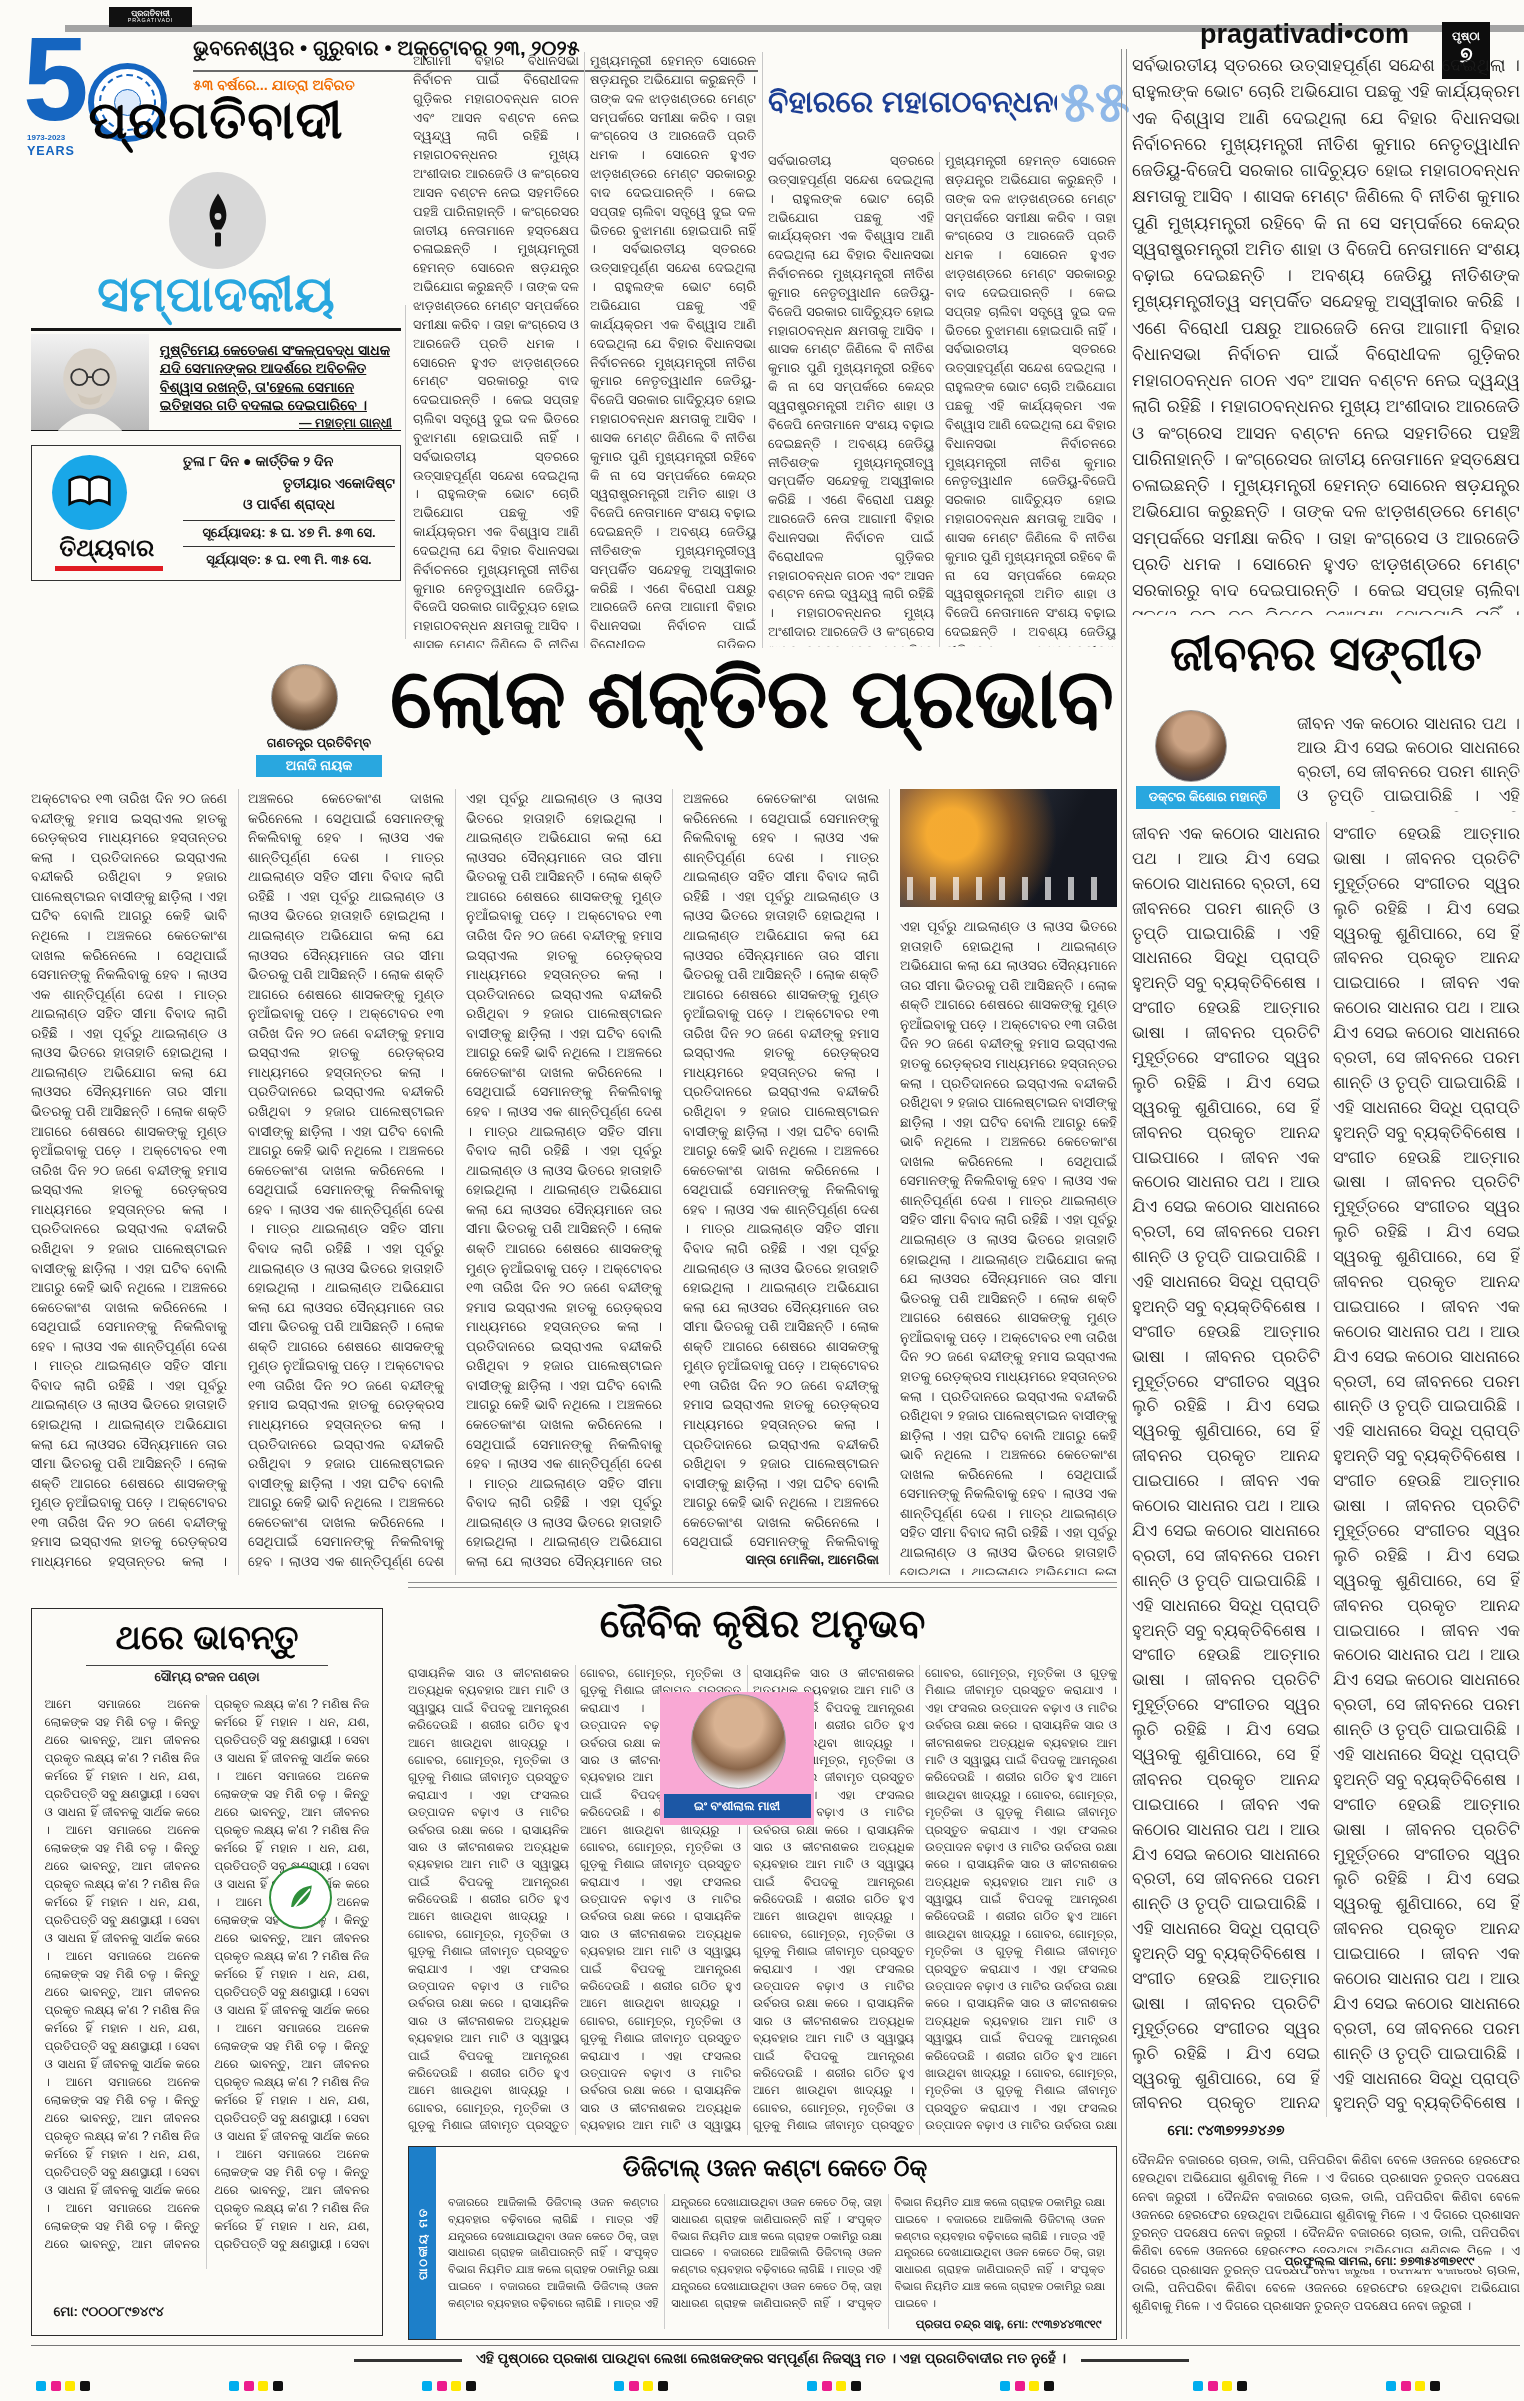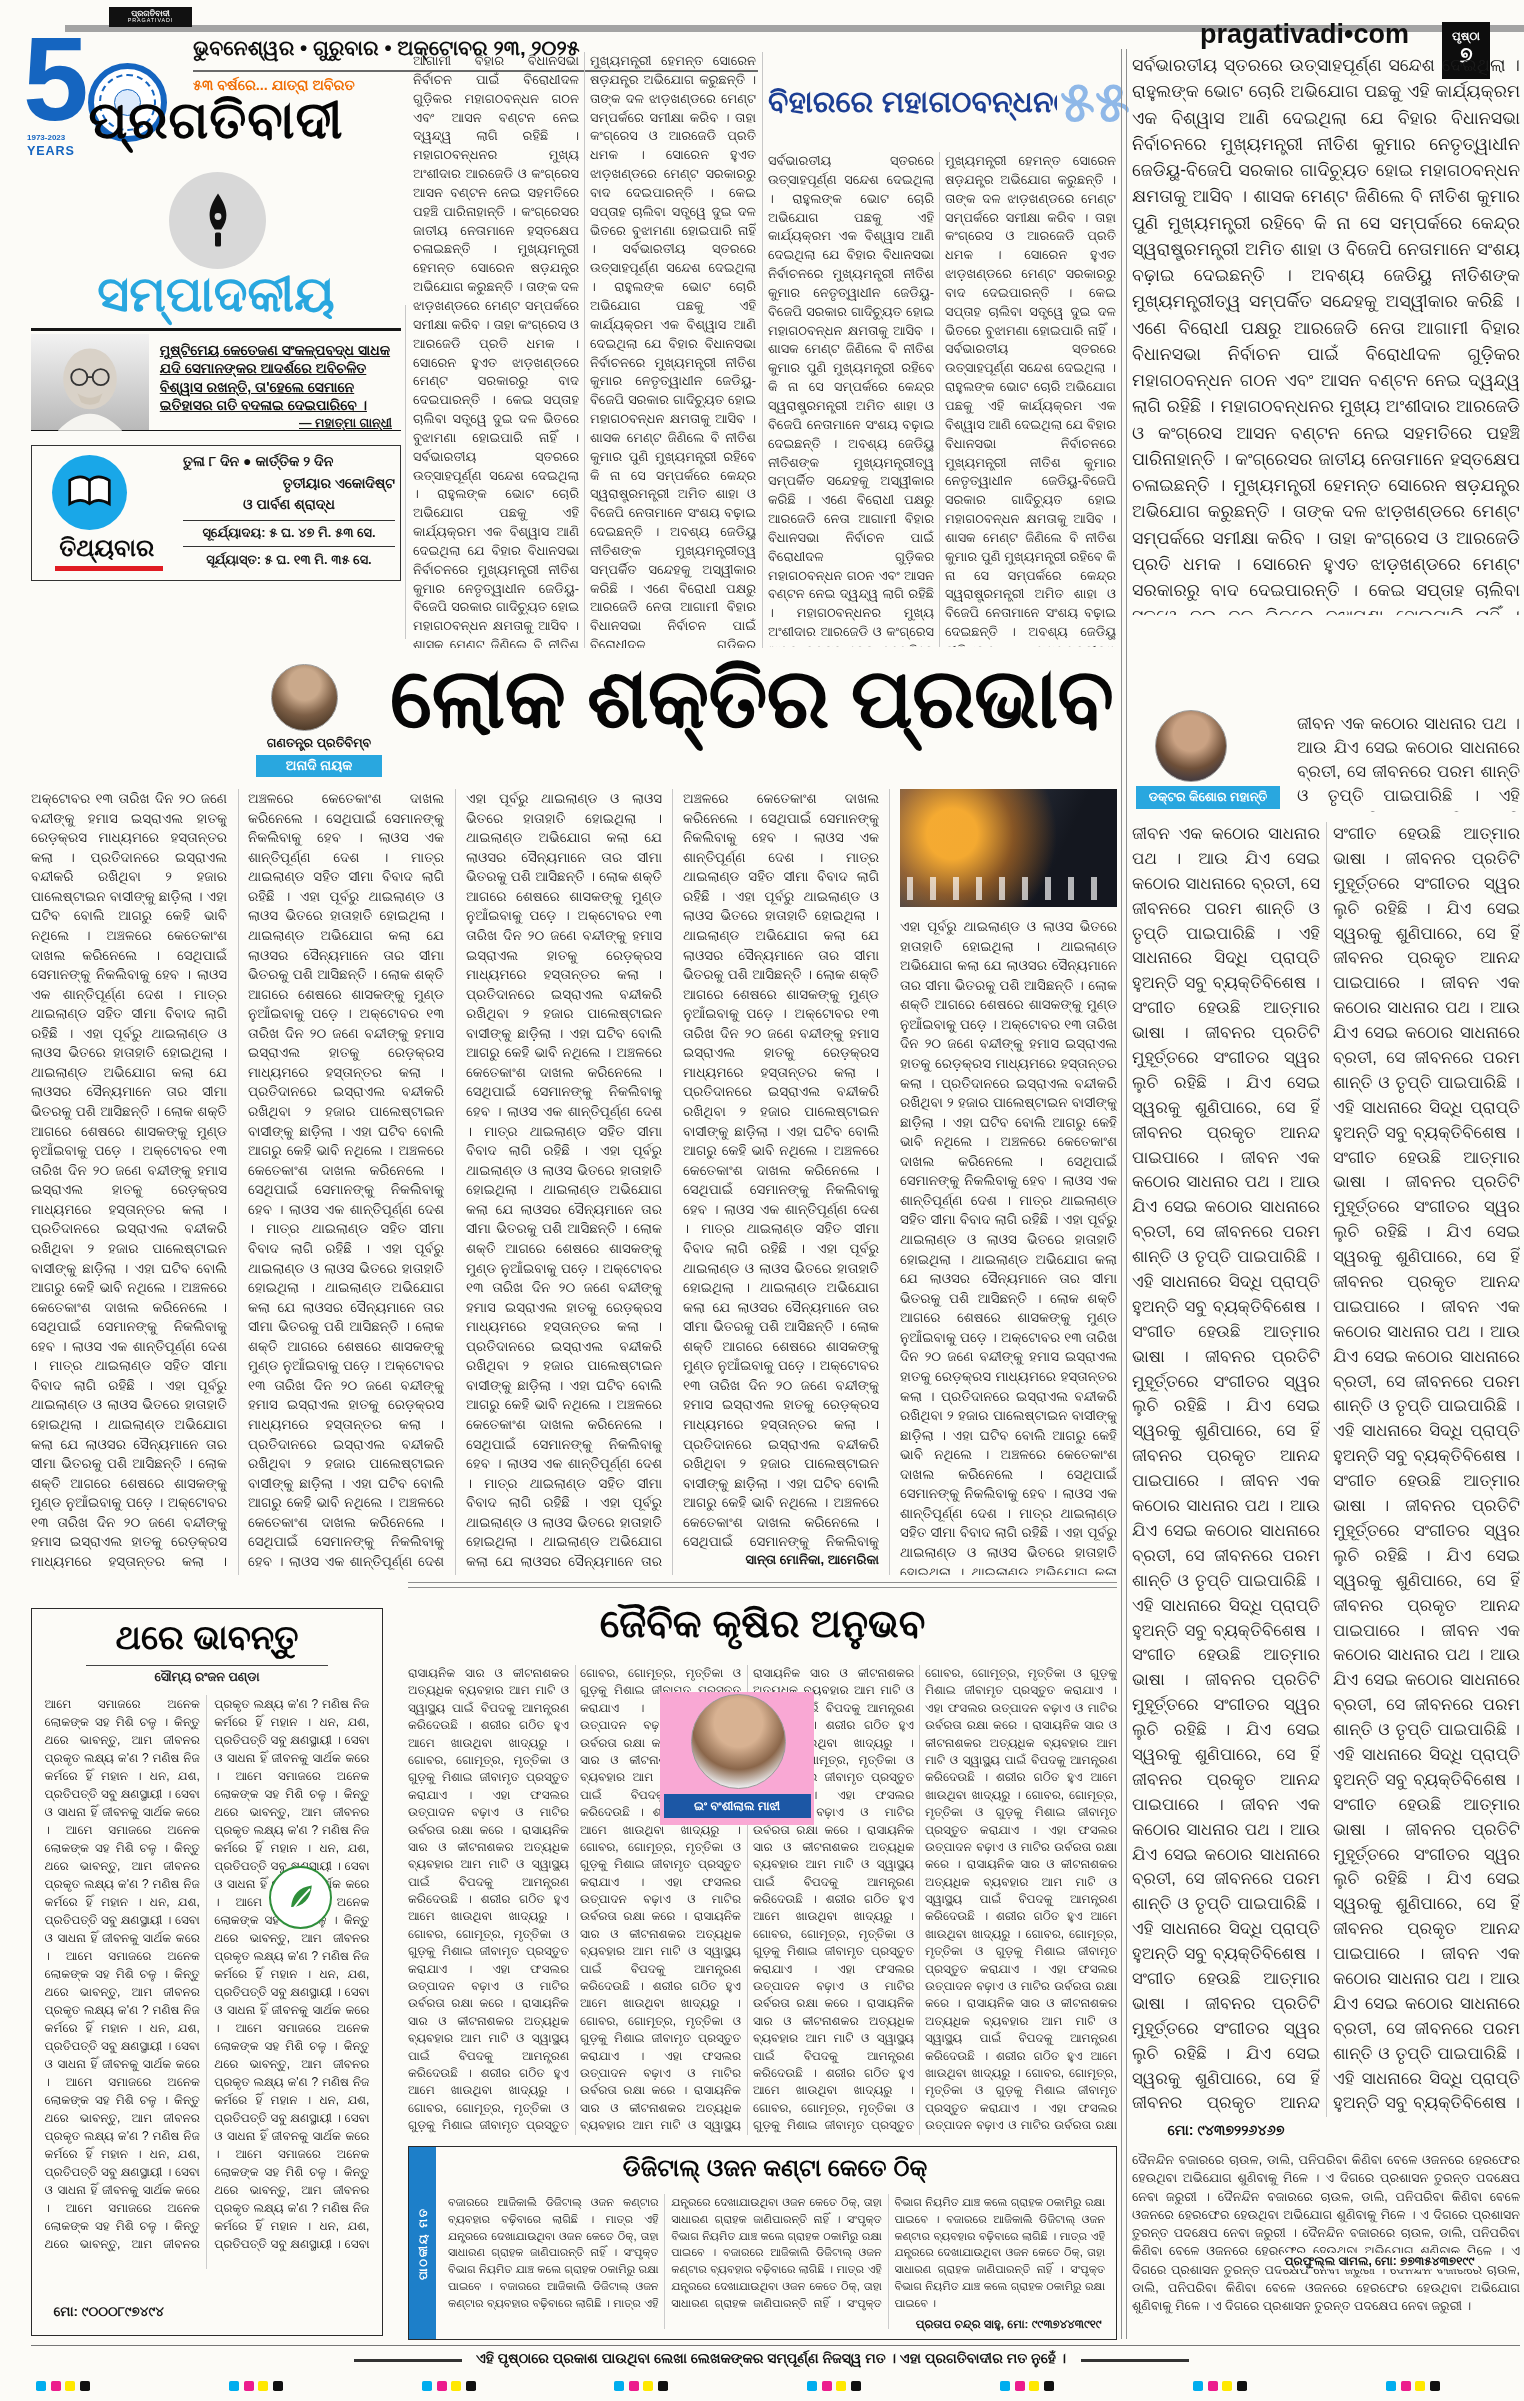--- a/index.html
+++ b/index.html
@@ -143,20 +143,21 @@
   <div class="abs" style="left:900px;top:789px;width:217px;height:118px;overflow:hidden;
               background:radial-gradient(circle at 24% 38%,rgba(255,176,48,.95) 0 14%,rgba(255,140,20,.45) 34%,rgba(0,0,0,0) 58%),linear-gradient(115deg,#454e60,#14171f 70%);">
     <div style="position:absolute;left:7.2px;bottom:7.2px;width:203px;height:23px;
                 background:repeating-linear-gradient(90deg,rgba(255,255,255,.85) 0 6.3px,rgba(255,255,255,0) 6.3px 23px);opacity:.8;"></div>
   </div>
 
   <div class="signoff" style="left:683px;top:1550px;width:196px;text-align:right;font-size:13px;padding:1.8px 0;">ସାନ୍ତା ମୋନିକା, ଆମେରିକା</div>
 
   <div class="hdouble" style="left:408px;top:1582px;width:709px;"></div>
 
+  <div class="abs" style="left:1132px;top:628px;width:388px;text-align:center;font-size:48px;font-weight:900;color:#070707;line-height:1.1;">ଜୀବନର ସଙ୍ଗୀତ</div>
 
   <div class="circle-photo" style="left:1155px;top:710px;width:70px;height:70px;background:radial-gradient(circle at 50% 32%,#caa283 0 30%,#6e4f38 60%,#1d2a4a 100%);"></div>
   <div class="name-strip" style="left:1136px;top:786px;width:144px;height:23px;background:#29a7df;font-size:12.6px;">ଡକ୍ଟର କିଶୋର ମହାନ୍ତି</div>
 
   <div class="coltxt" style="left:1297px;top:712px;width:223px;height:100px;font-size:16.6px;line-height:1.45;">ଜୀବନ ଏକ କଠୋର ସାଧନାର ପଥ । ଆଉ ଯିଏ ସେଇ କଠୋର ସାଧନାରେ ବ୍ରତୀ, ସେ ଜୀବନରେ ପରମ ଶାନ୍ତି ଓ ତୃପ୍ତି ପାଇପାରିଛି । ଏହି ସାଧନାରେ ସିଦ୍ଧି ପ୍ରାପ୍ତି ହୁଅନ୍ତି ସବୁ ବ୍ୟକ୍ତିବିଶେଷ । ସଂଗୀତ ହେଉଛି ଆତ୍ମାର ଭାଷା । ଜୀବନର ପ୍ରତିଟି ମୁହୂର୍ତ୍ତରେ ସଂଗୀତର ସ୍ୱର ଲୁଚି ରହିଛି । ଯିଏ ସେଇ ସ୍ୱରକୁ ଶୁଣିପାରେ, ସେ ହିଁ ଜୀବନର ପ୍ରକୃତ ଆନନ୍ଦ ପାଇପାରେ ।</div>
 
   <div class="coltxt" style="left:1132px;top:822px;width:188px;height:1295px;font-size:16.6px;line-height:1.5;">ଜୀବନ ଏକ କଠୋର ସାଧନାର ପଥ । ଆଉ ଯିଏ ସେଇ କଠୋର ସାଧନାରେ ବ୍ରତୀ, ସେ ଜୀବନରେ ପରମ ଶାନ୍ତି ଓ ତୃପ୍ତି ପାଇପାରିଛି । ଏହି ସାଧନାରେ ସିଦ୍ଧି ପ୍ରାପ୍ତି ହୁଅନ୍ତି ସବୁ ବ୍ୟକ୍ତିବିଶେଷ । ସଂଗୀତ ହେଉଛି ଆତ୍ମାର ଭାଷା । ଜୀବନର ପ୍ରତିଟି ମୁହୂର୍ତ୍ତରେ ସଂଗୀତର ସ୍ୱର ଲୁଚି ରହିଛି । ଯିଏ ସେଇ ସ୍ୱରକୁ ଶୁଣିପାରେ, ସେ ହିଁ ଜୀବନର ପ୍ରକୃତ ଆନନ୍ଦ ପାଇପାରେ । ଜୀବନ ଏକ କଠୋର ସାଧନାର ପଥ । ଆଉ ଯିଏ ସେଇ କଠୋର ସାଧନାରେ ବ୍ରତୀ, ସେ ଜୀବନରେ ପରମ ଶାନ୍ତି ଓ ତୃପ୍ତି ପାଇପାରିଛି । ଏହି ସାଧନାରେ ସିଦ୍ଧି ପ୍ରାପ୍ତି ହୁଅନ୍ତି ସବୁ ବ୍ୟକ୍ତିବିଶେଷ । ସଂଗୀତ ହେଉଛି ଆତ୍ମାର ଭାଷା । ଜୀବନର ପ୍ରତିଟି ମୁହୂର୍ତ୍ତରେ ସଂଗୀତର ସ୍ୱର ଲୁଚି ରହିଛି । ଯିଏ ସେଇ ସ୍ୱରକୁ ଶୁଣିପାରେ, ସେ ହିଁ ଜୀବନର ପ୍ରକୃତ ଆନନ୍ଦ ପାଇପାରେ । ଜୀବନ ଏକ କଠୋର ସାଧନାର ପଥ । ଆଉ ଯିଏ ସେଇ କଠୋର ସାଧନାରେ ବ୍ରତୀ, ସେ ଜୀବନରେ ପରମ ଶାନ୍ତି ଓ ତୃପ୍ତି ପାଇପାରିଛି । ଏହି ସାଧନାରେ ସିଦ୍ଧି ପ୍ରାପ୍ତି ହୁଅନ୍ତି ସବୁ ବ୍ୟକ୍ତିବିଶେଷ । ସଂଗୀତ ହେଉଛି ଆତ୍ମାର ଭାଷା । ଜୀବନର ପ୍ରତିଟି ମୁହୂର୍ତ୍ତରେ ସଂଗୀତର ସ୍ୱର ଲୁଚି ରହିଛି । ଯିଏ ସେଇ ସ୍ୱରକୁ ଶୁଣିପାରେ, ସେ ହିଁ ଜୀବନର ପ୍ରକୃତ ଆନନ୍ଦ ପାଇପାରେ । ଜୀବନ ଏକ କଠୋର ସାଧନାର ପଥ । ଆଉ ଯିଏ ସେଇ କଠୋର ସାଧନାରେ ବ୍ରତୀ, ସେ ଜୀବନରେ ପରମ ଶାନ୍ତି ଓ ତୃପ୍ତି ପାଇପାରିଛି । ଏହି ସାଧନାରେ ସିଦ୍ଧି ପ୍ରାପ୍ତି ହୁଅନ୍ତି ସବୁ ବ୍ୟକ୍ତିବିଶେଷ । ସଂଗୀତ ହେଉଛି ଆତ୍ମାର ଭାଷା । ଜୀବନର ପ୍ରତିଟି ମୁହୂର୍ତ୍ତରେ ସଂଗୀତର ସ୍ୱର ଲୁଚି ରହିଛି । ଯିଏ ସେଇ ସ୍ୱରକୁ ଶୁଣିପାରେ, ସେ ହିଁ ଜୀବନର ପ୍ରକୃତ ଆନନ୍ଦ ପାଇପାରେ । ଜୀବନ ଏକ କଠୋର ସାଧନାର ପଥ । ଆଉ ଯିଏ ସେଇ କଠୋର ସାଧନାରେ ବ୍ରତୀ, ସେ ଜୀବନରେ ପରମ ଶାନ୍ତି ଓ ତୃପ୍ତି ପାଇପାରିଛି । ଏହି ସାଧନାରେ ସିଦ୍ଧି ପ୍ରାପ୍ତି ହୁଅନ୍ତି ସବୁ ବ୍ୟକ୍ତିବିଶେଷ । ସଂଗୀତ ହେଉଛି ଆତ୍ମାର ଭାଷା । ଜୀବନର ପ୍ରତିଟି ମୁହୂର୍ତ୍ତରେ ସଂଗୀତର ସ୍ୱର ଲୁଚି ରହିଛି । ଯିଏ ସେଇ ସ୍ୱରକୁ ଶୁଣିପାରେ, ସେ ହିଁ ଜୀବନର ପ୍ରକୃତ ଆନନ୍ଦ ପାଇପାରେ । ଜୀବନ ଏକ କଠୋର ସାଧନାର ପଥ । ଆଉ ଯିଏ ସେଇ କଠୋର ସାଧନାରେ ବ୍ରତୀ, ସେ ଜୀବନରେ ପରମ ଶାନ୍ତି ଓ ତୃପ୍ତି ପାଇପାରିଛି । ଏହି ସାଧନାରେ ସିଦ୍ଧି ପ୍ରାପ୍ତି ହୁଅନ୍ତି ସବୁ ବ୍ୟକ୍ତିବିଶେଷ । ସଂଗୀତ ହେଉଛି ଆତ୍ମାର ଭାଷା । ଜୀବନର ପ୍ରତିଟି ମୁହୂର୍ତ୍ତରେ ସଂଗୀତର ସ୍ୱର ଲୁଚି ରହିଛି । ଯିଏ ସେଇ ସ୍ୱରକୁ ଶୁଣିପାରେ, ସେ ହିଁ ଜୀବନର ପ୍ରକୃତ ଆନନ୍ଦ ପାଇପାରେ । ଜୀବନ ଏକ କଠୋର ସାଧନାର ପଥ । ଆଉ ଯିଏ ସେଇ କଠୋର ସାଧନାରେ ବ୍ରତୀ, ସେ ଜୀବନରେ ପରମ ଶାନ୍ତି ଓ ତୃପ୍ତି ପାଇପାରିଛି । ଏହି ସାଧନାରେ ସିଦ୍ଧି ପ୍ରାପ୍ତି ହୁଅନ୍ତି ସବୁ ବ୍ୟକ୍ତିବିଶେଷ । ସଂଗୀତ ହେଉଛି ଆତ୍ମାର ଭାଷା । ଜୀବନର ପ୍ରତିଟି ମୁହୂର୍ତ୍ତରେ ସଂଗୀତର ସ୍ୱର ଲୁଚି ରହିଛି । ଯିଏ ସେଇ ସ୍ୱରକୁ ଶୁଣିପାରେ, ସେ ହିଁ ଜୀବନର ପ୍ରକୃତ ଆନନ୍ଦ ପାଇପାରେ । ଜୀବନ ଏକ କଠୋର ସାଧନାର ପଥ । ଆଉ ଯିଏ ସେଇ କଠୋର ସାଧନାରେ ବ୍ରତୀ, ସେ ଜୀବନରେ ପରମ ଶାନ୍ତି ଓ ତୃପ୍ତି ପାଇପାରିଛି । ଏହି ସାଧନାରେ ସିଦ୍ଧି ପ୍ରାପ୍ତି ହୁଅନ୍ତି ସବୁ ବ୍ୟକ୍ତିବିଶେଷ । ସଂଗୀତ ହେଉଛି ଆତ୍ମାର ଭାଷା । ଜୀବନର ପ୍ରତିଟି ମୁହୂର୍ତ୍ତରେ ସଂଗୀତର ସ୍ୱର ଲୁଚି ରହିଛି । ଯିଏ ସେଇ ସ୍ୱରକୁ ଶୁଣିପାରେ, ସେ ହିଁ ଜୀବନର ପ୍ରକୃତ ଆନନ୍ଦ ପାଇପାରେ । ଜୀବନ ଏକ କଠୋର ସାଧନାର ପଥ । ଆଉ ଯିଏ ସେଇ କଠୋର ସାଧନାରେ ବ୍ରତୀ, ସେ ଜୀବନରେ ପରମ ଶାନ୍ତି ଓ ତୃପ୍ତି ପାଇପାରିଛି । ଏହି ସାଧନାରେ ସିଦ୍ଧି ପ୍ରାପ୍ତି ହୁଅନ୍ତି ସବୁ ବ୍ୟକ୍ତିବିଶେଷ । ସଂଗୀତ ହେଉଛି ଆତ୍ମାର ଭାଷା । ଜୀବନର ପ୍ରତିଟି ମୁହୂର୍ତ୍ତରେ ସଂଗୀତର ସ୍ୱର ଲୁଚି ରହିଛି । ଯିଏ ସେଇ ସ୍ୱରକୁ ଶୁଣିପାରେ, ସେ ହିଁ ଜୀବନର ପ୍ରକୃତ ଆନନ୍ଦ ପାଇପାରେ ।</div>
   <div class="vrule" style="left:1326px;top:822px;height:1295px;"></div>
   <div class="coltxt" style="left:1333px;top:822px;width:187px;height:1295px;font-size:16.6px;line-height:1.5;">ସଂଗୀତ ହେଉଛି ଆତ୍ମାର ଭାଷା । ଜୀବନର ପ୍ରତିଟି ମୁହୂର୍ତ୍ତରେ ସଂଗୀତର ସ୍ୱର ଲୁଚି ରହିଛି । ଯିଏ ସେଇ ସ୍ୱରକୁ ଶୁଣିପାରେ, ସେ ହିଁ ଜୀବନର ପ୍ରକୃତ ଆନନ୍ଦ ପାଇପାରେ । ଜୀବନ ଏକ କଠୋର ସାଧନାର ପଥ । ଆଉ ଯିଏ ସେଇ କଠୋର ସାଧନାରେ ବ୍ରତୀ, ସେ ଜୀବନରେ ପରମ ଶାନ୍ତି ଓ ତୃପ୍ତି ପାଇପାରିଛି । ଏହି ସାଧନାରେ ସିଦ୍ଧି ପ୍ରାପ୍ତି ହୁଅନ୍ତି ସବୁ ବ୍ୟକ୍ତିବିଶେଷ । ସଂଗୀତ ହେଉଛି ଆତ୍ମାର ଭାଷା । ଜୀବନର ପ୍ରତିଟି ମୁହୂର୍ତ୍ତରେ ସଂଗୀତର ସ୍ୱର ଲୁଚି ରହିଛି । ଯିଏ ସେଇ ସ୍ୱରକୁ ଶୁଣିପାରେ, ସେ ହିଁ ଜୀବନର ପ୍ରକୃତ ଆନନ୍ଦ ପାଇପାରେ । ଜୀବନ ଏକ କଠୋର ସାଧନାର ପଥ । ଆଉ ଯିଏ ସେଇ କଠୋର ସାଧନାରେ ବ୍ରତୀ, ସେ ଜୀବନରେ ପରମ ଶାନ୍ତି ଓ ତୃପ୍ତି ପାଇପାରିଛି । ଏହି ସାଧନାରେ ସିଦ୍ଧି ପ୍ରାପ୍ତି ହୁଅନ୍ତି ସବୁ ବ୍ୟକ୍ତିବିଶେଷ । ସଂଗୀତ ହେଉଛି ଆତ୍ମାର ଭାଷା । ଜୀବନର ପ୍ରତିଟି ମୁହୂର୍ତ୍ତରେ ସଂଗୀତର ସ୍ୱର ଲୁଚି ରହିଛି । ଯିଏ ସେଇ ସ୍ୱରକୁ ଶୁଣିପାରେ, ସେ ହିଁ ଜୀବନର ପ୍ରକୃତ ଆନନ୍ଦ ପାଇପାରେ । ଜୀବନ ଏକ କଠୋର ସାଧନାର ପଥ । ଆଉ ଯିଏ ସେଇ କଠୋର ସାଧନାରେ ବ୍ରତୀ, ସେ ଜୀବନରେ ପରମ ଶାନ୍ତି ଓ ତୃପ୍ତି ପାଇପାରିଛି । ଏହି ସାଧନାରେ ସିଦ୍ଧି ପ୍ରାପ୍ତି ହୁଅନ୍ତି ସବୁ ବ୍ୟକ୍ତିବିଶେଷ । ସଂଗୀତ ହେଉଛି ଆତ୍ମାର ଭାଷା । ଜୀବନର ପ୍ରତିଟି ମୁହୂର୍ତ୍ତରେ ସଂଗୀତର ସ୍ୱର ଲୁଚି ରହିଛି । ଯିଏ ସେଇ ସ୍ୱରକୁ ଶୁଣିପାରେ, ସେ ହିଁ ଜୀବନର ପ୍ରକୃତ ଆନନ୍ଦ ପାଇପାରେ । ଜୀବନ ଏକ କଠୋର ସାଧନାର ପଥ । ଆଉ ଯିଏ ସେଇ କଠୋର ସାଧନାରେ ବ୍ରତୀ, ସେ ଜୀବନରେ ପରମ ଶାନ୍ତି ଓ ତୃପ୍ତି ପାଇପାରିଛି । ଏହି ସାଧନାରେ ସିଦ୍ଧି ପ୍ରାପ୍ତି ହୁଅନ୍ତି ସବୁ ବ୍ୟକ୍ତିବିଶେଷ । ସଂଗୀତ ହେଉଛି ଆତ୍ମାର ଭାଷା । ଜୀବନର ପ୍ରତିଟି ମୁହୂର୍ତ୍ତରେ ସଂଗୀତର ସ୍ୱର ଲୁଚି ରହିଛି । ଯିଏ ସେଇ ସ୍ୱରକୁ ଶୁଣିପାରେ, ସେ ହିଁ ଜୀବନର ପ୍ରକୃତ ଆନନ୍ଦ ପାଇପାରେ । ଜୀବନ ଏକ କଠୋର ସାଧନାର ପଥ । ଆଉ ଯିଏ ସେଇ କଠୋର ସାଧନାରେ ବ୍ରତୀ, ସେ ଜୀବନରେ ପରମ ଶାନ୍ତି ଓ ତୃପ୍ତି ପାଇପାରିଛି । ଏହି ସାଧନାରେ ସିଦ୍ଧି ପ୍ରାପ୍ତି ହୁଅନ୍ତି ସବୁ ବ୍ୟକ୍ତିବିଶେଷ । ସଂଗୀତ ହେଉଛି ଆତ୍ମାର ଭାଷା । ଜୀବନର ପ୍ରତିଟି ମୁହୂର୍ତ୍ତରେ ସଂଗୀତର ସ୍ୱର ଲୁଚି ରହିଛି । ଯିଏ ସେଇ ସ୍ୱରକୁ ଶୁଣିପାରେ, ସେ ହିଁ ଜୀବନର ପ୍ରକୃତ ଆନନ୍ଦ ପାଇପାରେ । ଜୀବନ ଏକ କଠୋର ସାଧନାର ପଥ । ଆଉ ଯିଏ ସେଇ କଠୋର ସାଧନାରେ ବ୍ରତୀ, ସେ ଜୀବନରେ ପରମ ଶାନ୍ତି ଓ ତୃପ୍ତି ପାଇପାରିଛି । ଏହି ସାଧନାରେ ସିଦ୍ଧି ପ୍ରାପ୍ତି ହୁଅନ୍ତି ସବୁ ବ୍ୟକ୍ତିବିଶେଷ । ସଂଗୀତ ହେଉଛି ଆତ୍ମାର ଭାଷା । ଜୀବନର ପ୍ରତିଟି ମୁହୂର୍ତ୍ତରେ ସଂଗୀତର ସ୍ୱର ଲୁଚି ରହିଛି । ଯିଏ ସେଇ ସ୍ୱରକୁ ଶୁଣିପାରେ, ସେ ହିଁ ଜୀବନର ପ୍ରକୃତ ଆନନ୍ଦ ପାଇପାରେ । ଜୀବନ ଏକ କଠୋର ସାଧନାର ପଥ । ଆଉ ଯିଏ ସେଇ କଠୋର ସାଧନାରେ ବ୍ରତୀ, ସେ ଜୀବନରେ ପରମ ଶାନ୍ତି ଓ ତୃପ୍ତି ପାଇପାରିଛି । ଏହି ସାଧନାରେ ସିଦ୍ଧି ପ୍ରାପ୍ତି ହୁଅନ୍ତି ସବୁ ବ୍ୟକ୍ତିବିଶେଷ । ସଂଗୀତ ହେଉଛି ଆତ୍ମାର ଭାଷା । ଜୀବନର ପ୍ରତିଟି ମୁହୂର୍ତ୍ତରେ ସଂଗୀତର ସ୍ୱର ଲୁଚି ରହିଛି । ଯିଏ ସେଇ ସ୍ୱରକୁ ଶୁଣିପାରେ, ସେ ହିଁ ଜୀବନର ପ୍ରକୃତ ଆନନ୍ଦ ପାଇପାରେ । ଜୀବନ ଏକ କଠୋର ସାଧନାର ପଥ । ଆଉ ଯିଏ ସେଇ କଠୋର ସାଧନାରେ ବ୍ରତୀ, ସେ ଜୀବନରେ ପରମ ଶାନ୍ତି ଓ ତୃପ୍ତି ପାଇପାରିଛି । ଏହି ସାଧନାରେ ସିଦ୍ଧି ପ୍ରାପ୍ତି ହୁଅନ୍ତି ସବୁ ବ୍ୟକ୍ତିବିଶେଷ । ସଂଗୀତ ହେଉଛି ଆତ୍ମାର ଭାଷା । ଜୀବନର ପ୍ରତିଟି ମୁହୂର୍ତ୍ତରେ ସଂଗୀତର ସ୍ୱର ଲୁଚି ରହିଛି । ଯିଏ ସେଇ ସ୍ୱରକୁ ଶୁଣିପାରେ, ସେ ହିଁ ଜୀବନର ପ୍ରକୃତ ଆନନ୍ଦ ପାଇପାରେ । ଜୀବନ ଏକ କଠୋର ସାଧନାର ପଥ । ଆଉ ଯିଏ ସେଇ କଠୋର ସାଧନାରେ ବ୍ରତୀ, ସେ ଜୀବନରେ ପରମ ଶାନ୍ତି ଓ ତୃପ୍ତି ପାଇପାରିଛି । ଏହି ସାଧନାରେ ସିଦ୍ଧି ପ୍ରାପ୍ତି ହୁଅନ୍ତି ସବୁ ବ୍ୟକ୍ତିବିଶେଷ ।</div>
 

